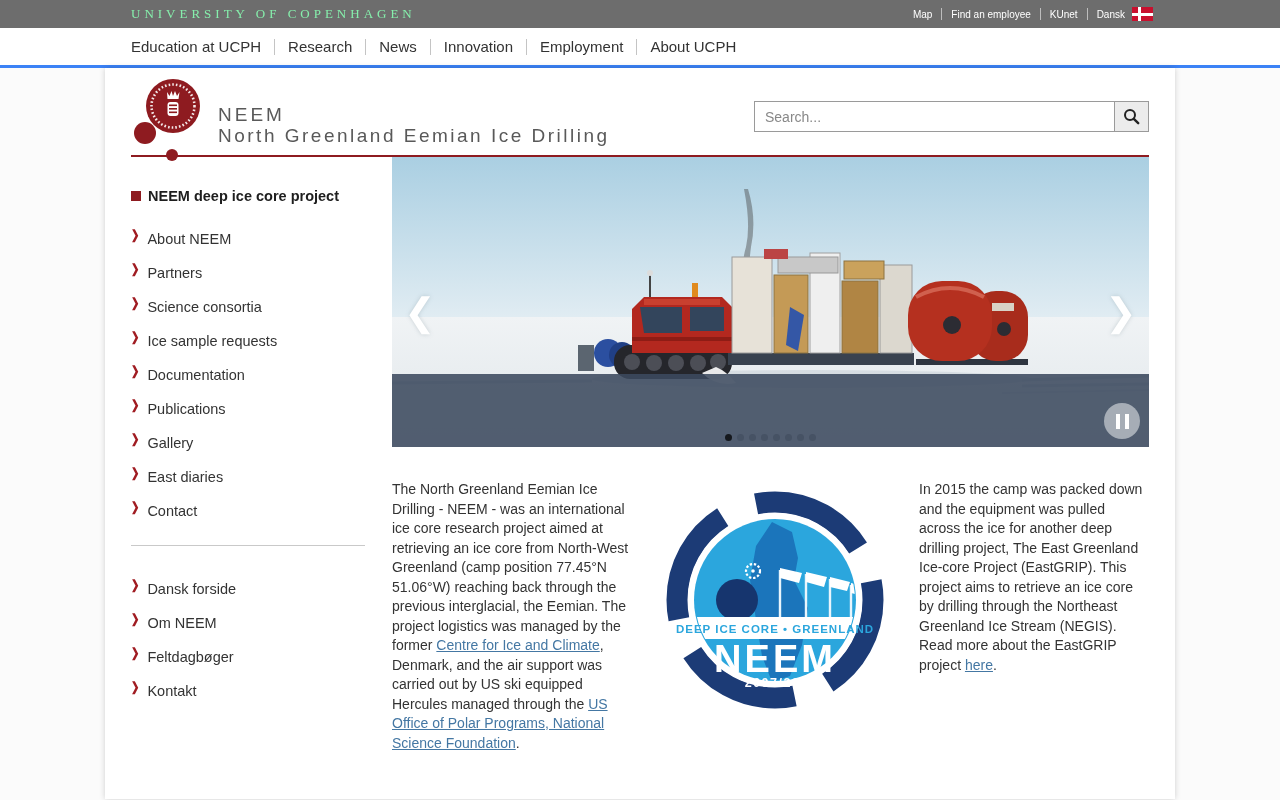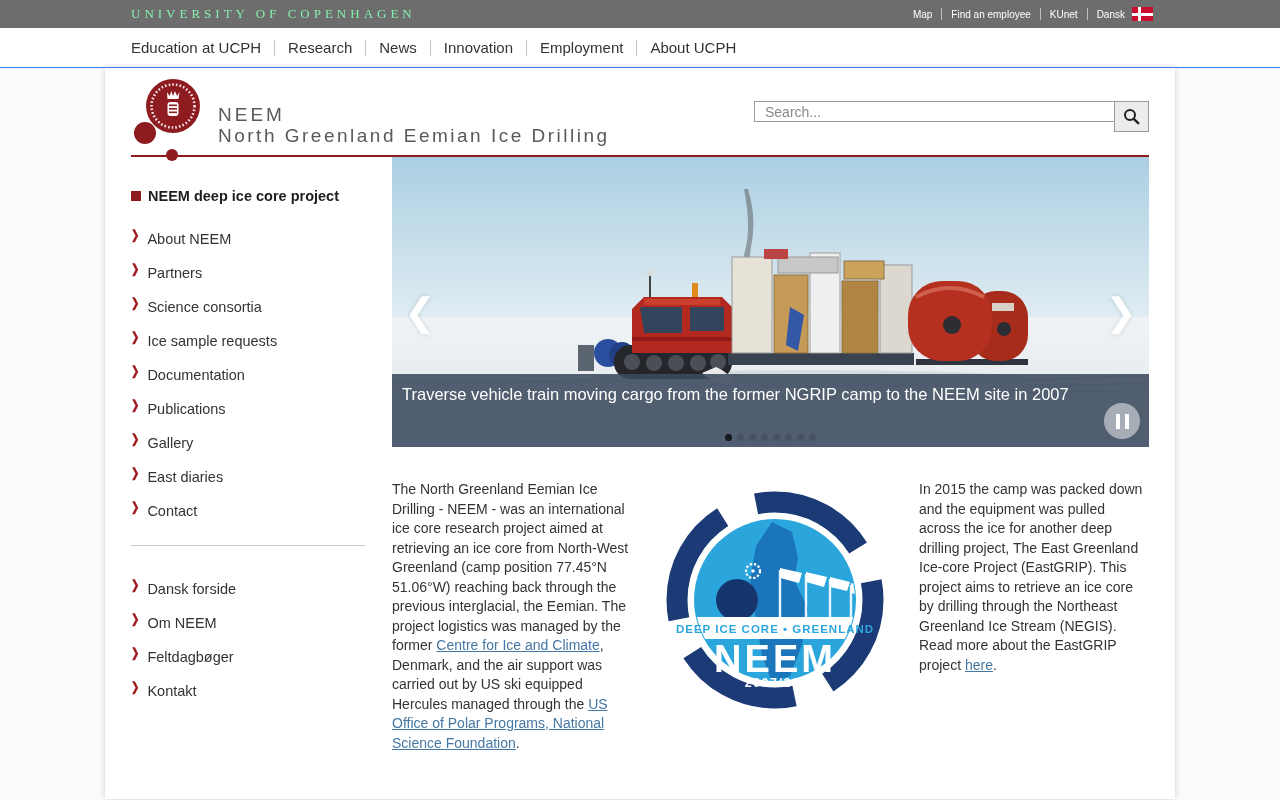--- a/index.html
+++ b/index.html
@@ -11,41 +11,41 @@
   .topbar-inner { width:1070px; margin:0 auto; height:28px; display:flex; align-items:center; justify-content:space-between; padding:0 22px 0 26px; }
   .uni-wordmark { font-family:"Liberation Serif", serif; font-size:13px; letter-spacing:4px; color:#86efac; white-space:nowrap; }
   .topbar-links { display:flex; align-items:center; }
   .topbar-links a { color:#fff; font-size:10px; text-decoration:none; white-space:nowrap; }
   .tb-sep { width:1px; height:12px; background:rgba(255,255,255,.55); margin:0 9px; }
   .flag { width:21px; height:14px; background:#c8102e; position:relative; margin-left:7px; }
   .flag::before { content:""; position:absolute; left:6px; top:0; width:3px; height:14px; background:#fff; }
   .flag::after { content:""; position:absolute; left:0; top:5.5px; width:21px; height:3px; background:#fff; }
 
   
-  .mainnav { height:40px; background:#fff; border-bottom:1px solid #3b82f6; }
+  .mainnav { height:40px; background:#fff; border-bottom:3px solid #3b82f6; }
   .mainnav-inner { width:1070px; margin:0 auto; height:100%; display:flex; align-items:center; padding:0 26px; }
   .mainnav a { color:#333; font-size:15px; text-decoration:none; white-space:nowrap; }
   .nav-sep { width:1px; height:16px; background:#c4c4c4; margin:0 13px; }
 
   
   .page { width:1070px; margin:0 auto; background:#fff; min-height:731px; box-shadow:0 0 6px rgba(0,0,0,.18); padding:0 26px; position:relative; }
 
   
   .site-header { height:87px; position:relative; }
   .logo-mark { position:absolute; left:0; top:0; width:100px; height:100px; z-index:3; }
   .logo-seal { position:absolute; left:14px; top:10px; }
   .logo-circle-big { position:absolute; left:3px; top:54px; width:22px; height:22px; border-radius:50%; background:#8e1b20; }
   .logo-circle-small { position:absolute; left:35px; top:81px; width:12px; height:12px; border-radius:50%; background:#8e1b20; }
   .site-title-block { position:absolute; left:87px; top:36px; color:#595959; }
   .site-title { font-size:19px; letter-spacing:3px; line-height:21px; font-weight:400; }
   .site-subtitle { font-size:19px; letter-spacing:2.5px; line-height:21px; font-weight:400; }
   .red-rule { height:2px; background:#8e1b20; position:relative; z-index:2; }
 
   .search-form { position:absolute; right:0; top:33px; display:flex; }
-  .search-input { width:360px; height:21px; border:1px solid #9a9a9a; border-right:none; padding:0 10px; font-size:14px; color:#333; outline:none; font-family:"Liberation Sans", sans-serif; }
+  .search-input { width:360px; height:31px; border:1px solid #9a9a9a; border-right:none; padding:0 10px; font-size:14px; color:#333; outline:none; font-family:"Liberation Sans", sans-serif; }
   .search-input::placeholder { color:#888; }
   .search-btn { width:35px; height:31px; border:1px solid #9a9a9a; background:#ececec; cursor:pointer; display:flex; align-items:center; justify-content:center; }
 
   
   .content-row { display:flex; }
   .sidebar { width:261px; flex:0 0 261px; padding-top:31px; }
   .main-col { width:757px; flex:0 0 757px; }
 
   
   .sidebar-head { display:flex; align-items:center; margin-bottom:14px; }
@@ -277,21 +277,20 @@
           <path d="M524 140 q34 -18 68 0" stroke="#d0604e" stroke-width="4" fill="none"></path>
           <circle cx="560" cy="168" r="9" fill="#2c2c33"></circle>
           <circle cx="612" cy="172" r="7" fill="#2c2c33"></circle>
           <rect x="600" y="146" width="22" height="8" fill="#d8d2c6"></rect>
 
           <path d="M310 216 q14 14 34 10 q-10 -12 -20 -16 z" fill="#fff" opacity=".9"></path>
         </svg>
         <button class="car-arrow car-prev">❮</button>
         <button class="car-arrow car-next">❯</button>
         <div class="caption-bar">
-          <p class="caption-text">Traverse vehicle train moving cargo from the former NGRIP camp to the NEEM site in 2007</p>
           <div class="dots">
             <span class="dot active"></span>
             <span class="dot"></span>
             <span class="dot"></span>
             <span class="dot"></span>
             <span class="dot"></span>
             <span class="dot"></span>
             <span class="dot"></span>
             <span class="dot"></span>
           </div>

